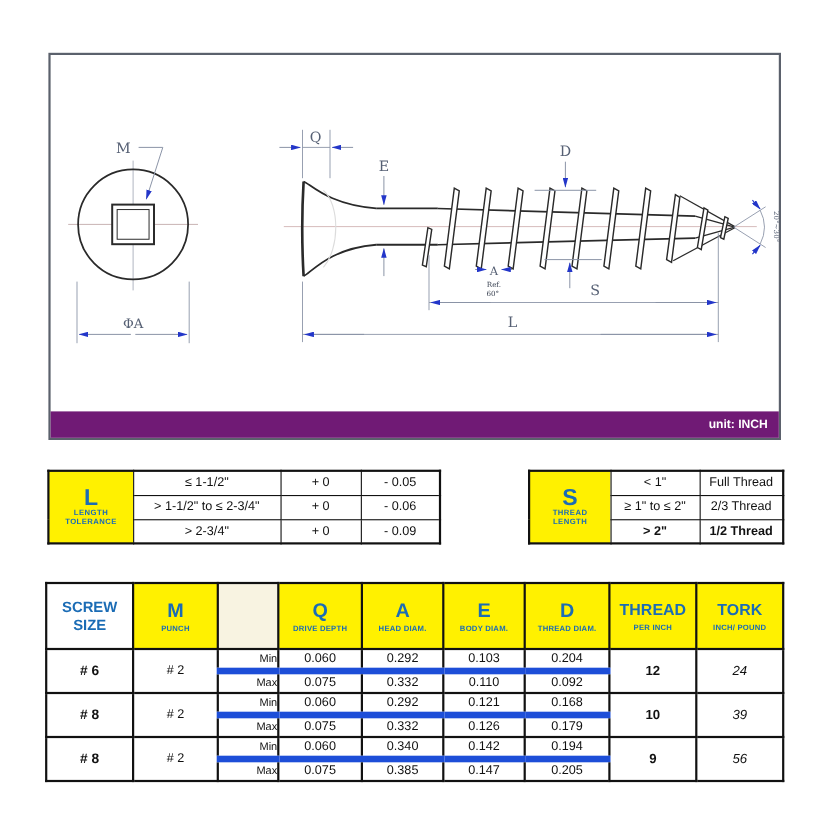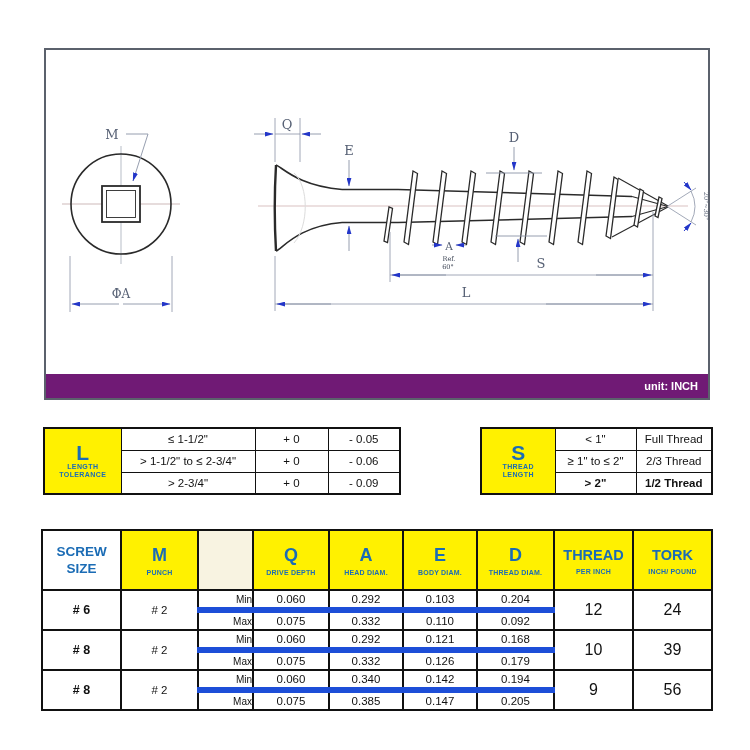--- a/index.html
+++ b/index.html
@@ -28,22 +28,22 @@
   .spec td.yel{background:#FFF100;}
   .spec td.cream{background:#F8F3E1;}
   .hl13{font-size:13.5px;font-weight:bold;color:#1B6CB5;line-height:17px;}
   .hl17{font-size:18px;font-weight:bold;color:#1B6CB5;line-height:20px;}
   .hl14{font-size:14.5px;font-weight:bold;color:#1B6CB5;line-height:18px;}
   .hsub{font-size:7px;font-weight:bold;color:#1B6CB5;letter-spacing:.2px;margin-top:4px;}
   .spec td.size{font-size:12.5px;font-weight:bold;}
   .spec td.punch{font-size:11.5px;}
   .spec td.mm{font-size:10px;height:20px;text-align:right;}
   .spec td.val{font-size:11.5px;height:20px;}
-  .spec td.thr{font-size:16px;font-weight:normal;}
-  .spec td.trk{font-size:16px;}
+  .spec td.thr{font-size:12px;font-weight:bold;}
+  .spec td.trk{font-size:12px;font-style:italic;}
   .spec td.tb{border-bottom:1px solid #111;}
   .spec td.tt{border-top:6px solid #1d4ed8;}
 </style>
 </head>
 <body>
 
 <div class="page">
 
   <div class="draw-box">
     <svg width="662" height="326" viewBox="0 0 662 326" font-family="DejaVu Serif, serif">

